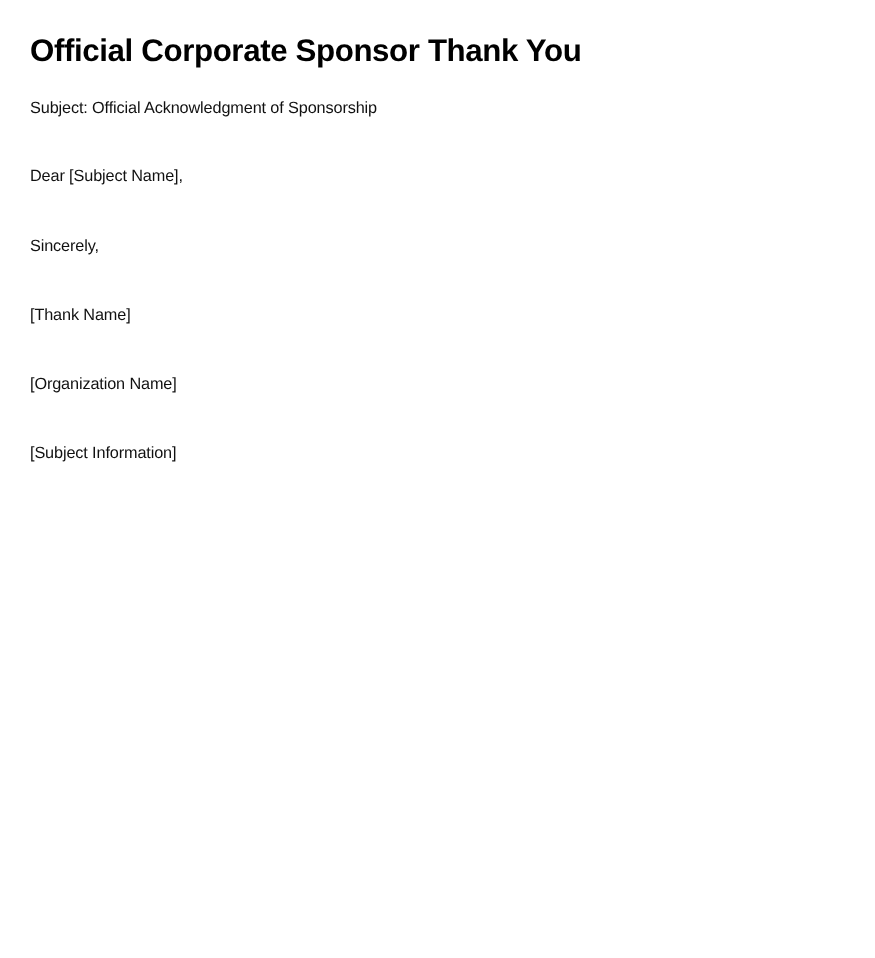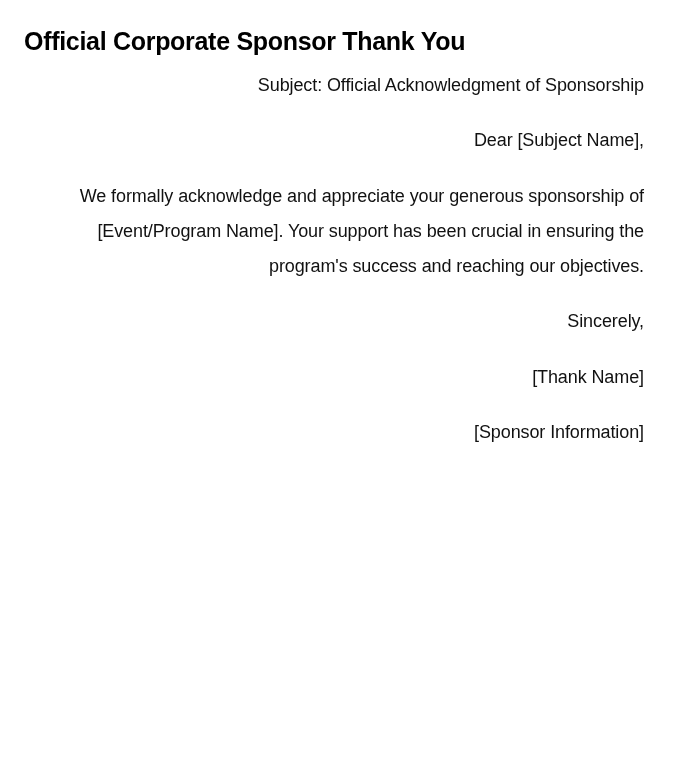--- a/index.html
+++ b/index.html
@@ -20,32 +20,31 @@
     }
     .title {
       font-size: 25px;
       font-weight: bold;
       line-height: 34px;
       margin: 0 0 10px 0;
       letter-spacing: -0.3px;
       color: #000000;
     }
     .para {
-      font-size: 18px;
+      font-size: 13px;
       line-height: 35.3px;
       margin: 0 0 20px 0;
       letter-spacing: -0.1px;
-      text-align: right;
     }
     .para.subject { margin-bottom: 20px; }
   </style>
 </head>
 <body>
 
 <div class="page">
   <h1 class="title">Official Corporate Sponsor Thank You</h1>
   <p class="para subject">Subject: Official Acknowledgment of Sponsorship</p>
   <p class="para">Dear [Subject Name],</p>
-  <p class="para">We formally acknowledge and appreciate your generous sponsorship of [Event/Program Name]. Your support has been crucial in ensuring the program's success and reaching our objectives.</p>
   <p class="para">Sincerely,</p>
   <p class="para">[Thank Name]</p>
-  <p class="para">[Sponsor Information]</p>
+  <p class="para">[Organization Name]</p>
+  <p class="para">[Subject Information]</p>
 </div>
 
 </body></html>

